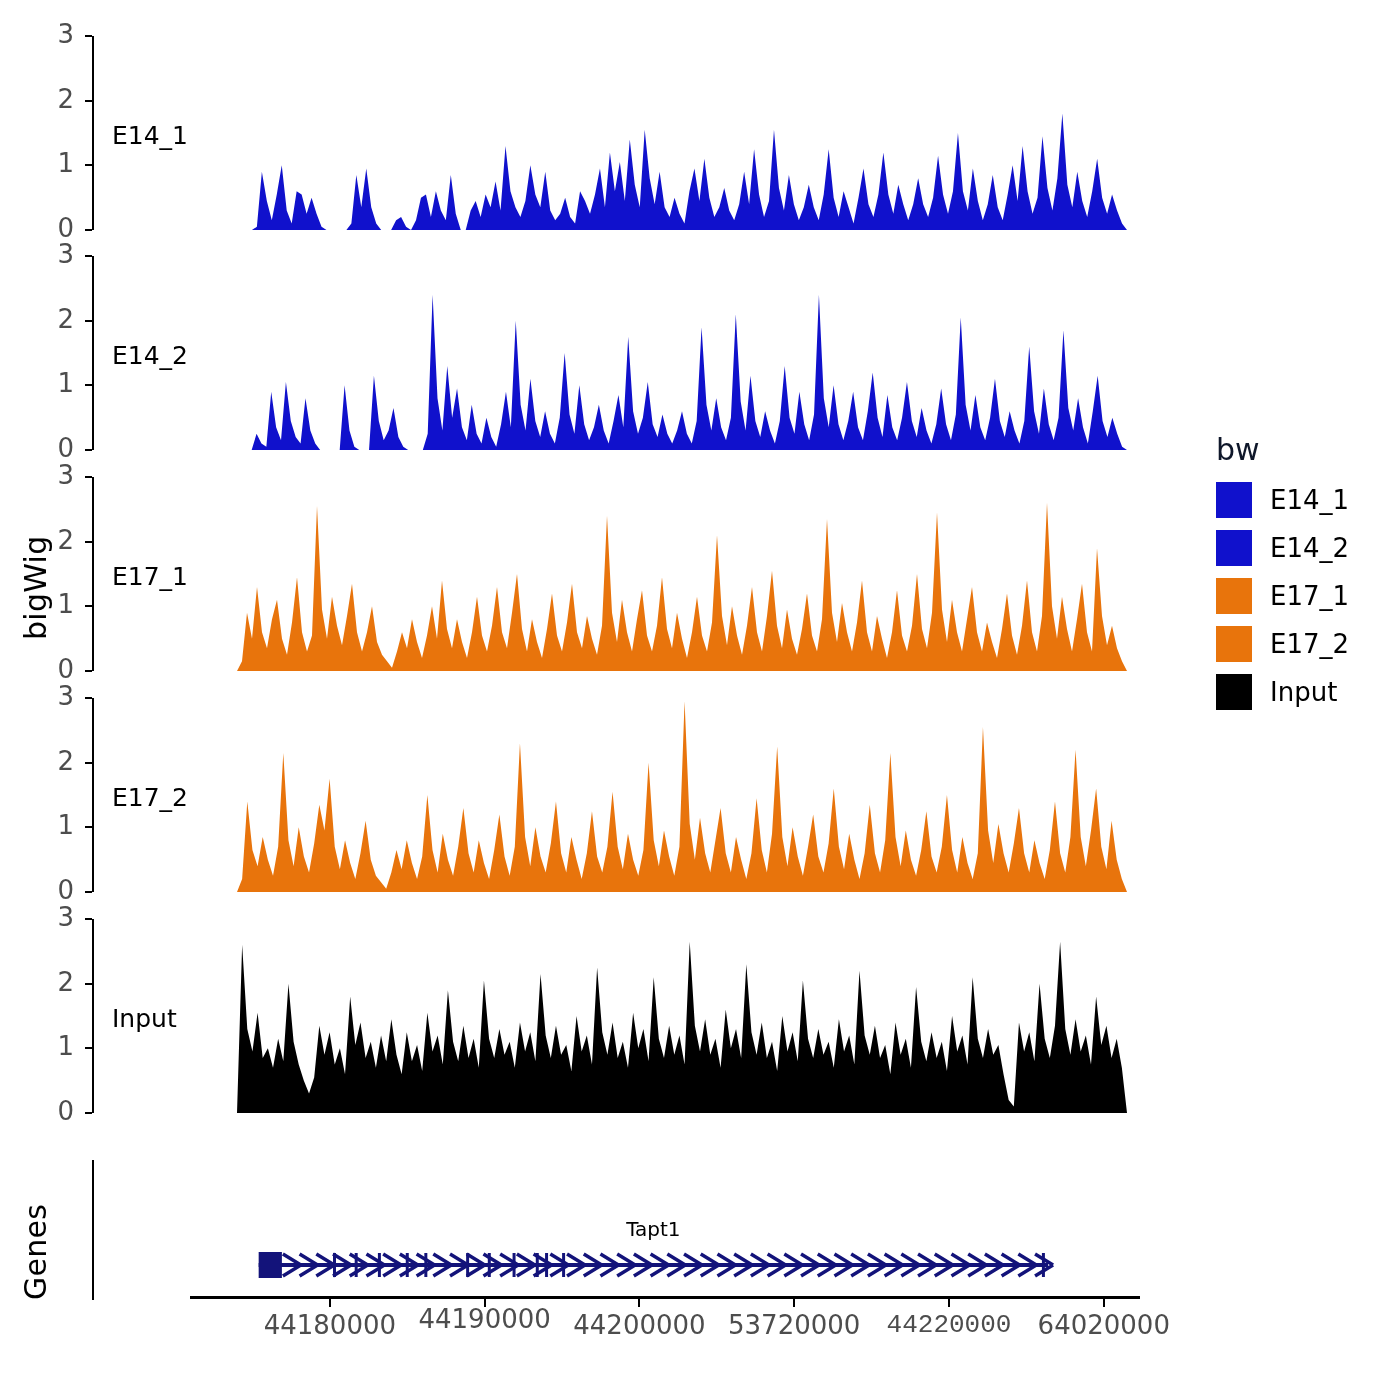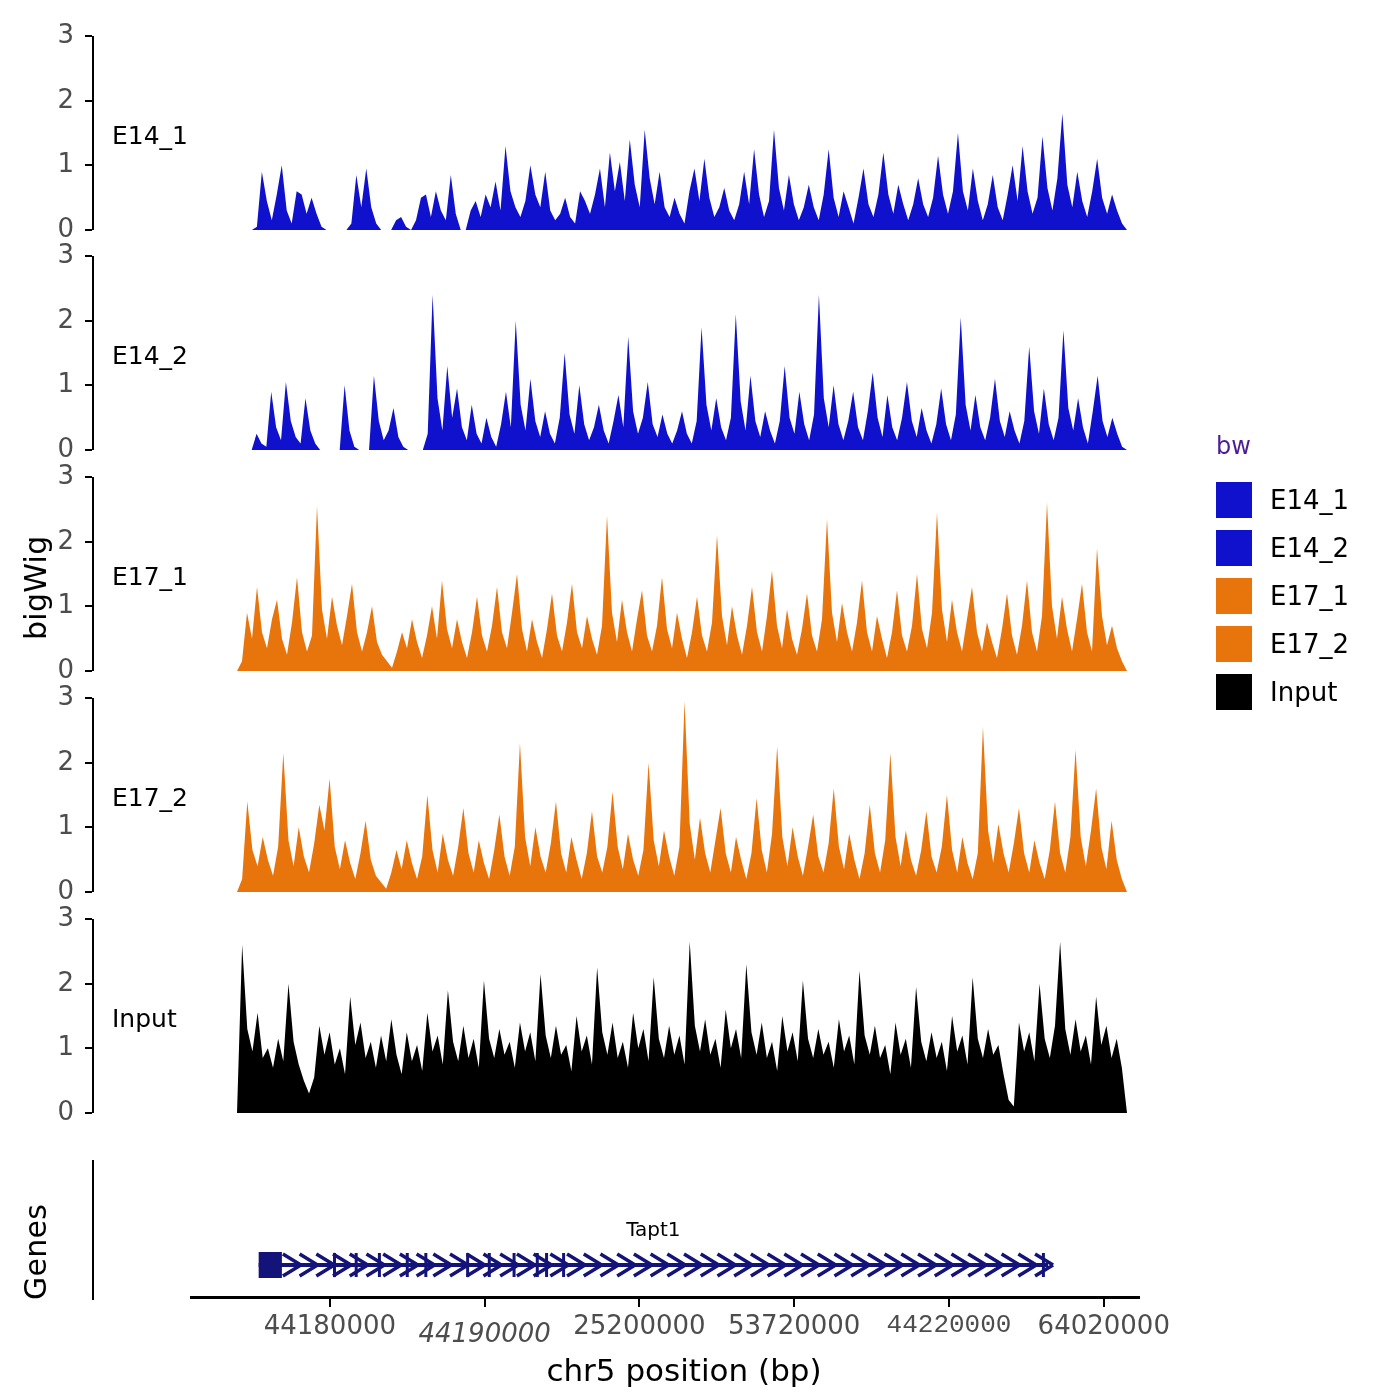--- a/index.html
+++ b/index.html
@@ -86,22 +86,22 @@
     font-size: 20px;
     color: #000;
     white-space: nowrap;
     transform: translateX(-50%);
   }
 
   
   .legend { position: absolute; }
   .legend-title {
     position: absolute;
-    font-size: 24px;
-    color: #4c1d95;
+    font-size: 30px;
+    color: #0f172a;
     white-space: nowrap;
   }
   .legend-row { position: absolute; display: flex; align-items: center; }
   .legend-key {
     width: 36px; height: 36px;
     flex: 0 0 auto;
   }
   .legend-label {
     font-size: 26px;
     color: #000;
@@ -271,31 +271,30 @@
           <path d="M 816.0608695652172 110 L 798.0608695652172 99 M 816.0608695652172 110 L 798.0608695652172 121" stroke="#13137A" stroke-width="3.5" fill="none"></path>
         </svg><div class="gene-name" style="left: 416.365px; top: 62px;">Tapt1</div></div>
   </div>
 
   <div class="panel" style="left:0; top:1296px; width:1223px; height:104px;">
     <div class="xaxis-line" style="left:190px; top:0; width:950px;"></div>
     <div id="xticks">
         <div class="xtick" style="left: 328.87px; top: 3px;"></div>
         <div class="xtick-label" style="left: 329.87px; top: 14px;">44180000</div>
         <div class="xtick" style="left: 483.652px; top: 3px;"></div>
-        <div class="xtick-label" style="left: 484.652px; top: 22px; font-style: italic;">44190000</div>
+        <div class="xtick-label" style="left: 484.652px; top: 8px;">44190000</div>
         <div class="xtick" style="left: 638.435px; top: 3px;"></div>
-        <div class="xtick-label" style="left: 639.435px; top: 14px;">25200000</div>
+        <div class="xtick-label" style="left: 639.435px; top: 14px;">44200000</div>
         <div class="xtick" style="left: 793.217px; top: 3px;"></div>
         <div class="xtick-label" style="left: 794.217px; top: 14px;">53720000</div>
         <div class="xtick" style="left: 948px; top: 3px;"></div>
         <div class="xtick-label" style="left: 949px; top: 14px; font-family: Liberation Mono, monospace;">44220000</div>
         <div class="xtick" style="left: 1102.78px; top: 3px;"></div>
         <div class="xtick-label" style="left: 1103.78px; top: 14px;">64020000</div>
       </div>
-    <div class="xaxis-title" style="left:684px; top:56px;">chr5 position (bp)</div>
   </div>
 
   <div class="legend" style="left:1216px; top:432px; width:180px; height:250px;">
     <div class="legend-title" style="left:0; top:0;">bw</div>
     <div id="legend-rows">
         <div class="legend-row" style="left: 0px; top: 50px;">
           <span class="legend-key" style="background: rgb(16, 17, 204);"></span>
           <span class="legend-label">E14_1</span>
         </div>
         <div class="legend-row" style="left: 0px; top: 98px;">

